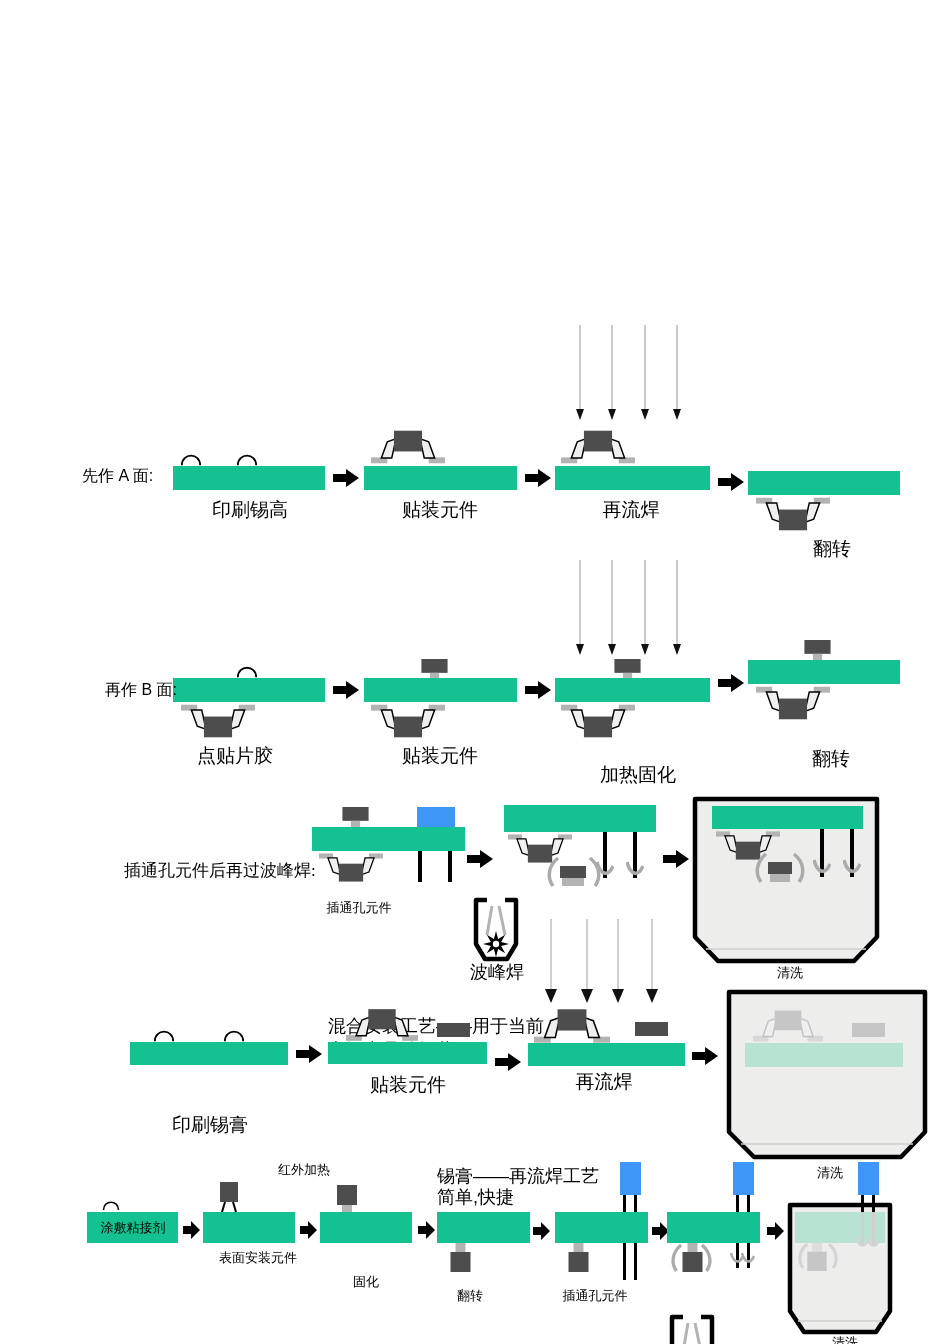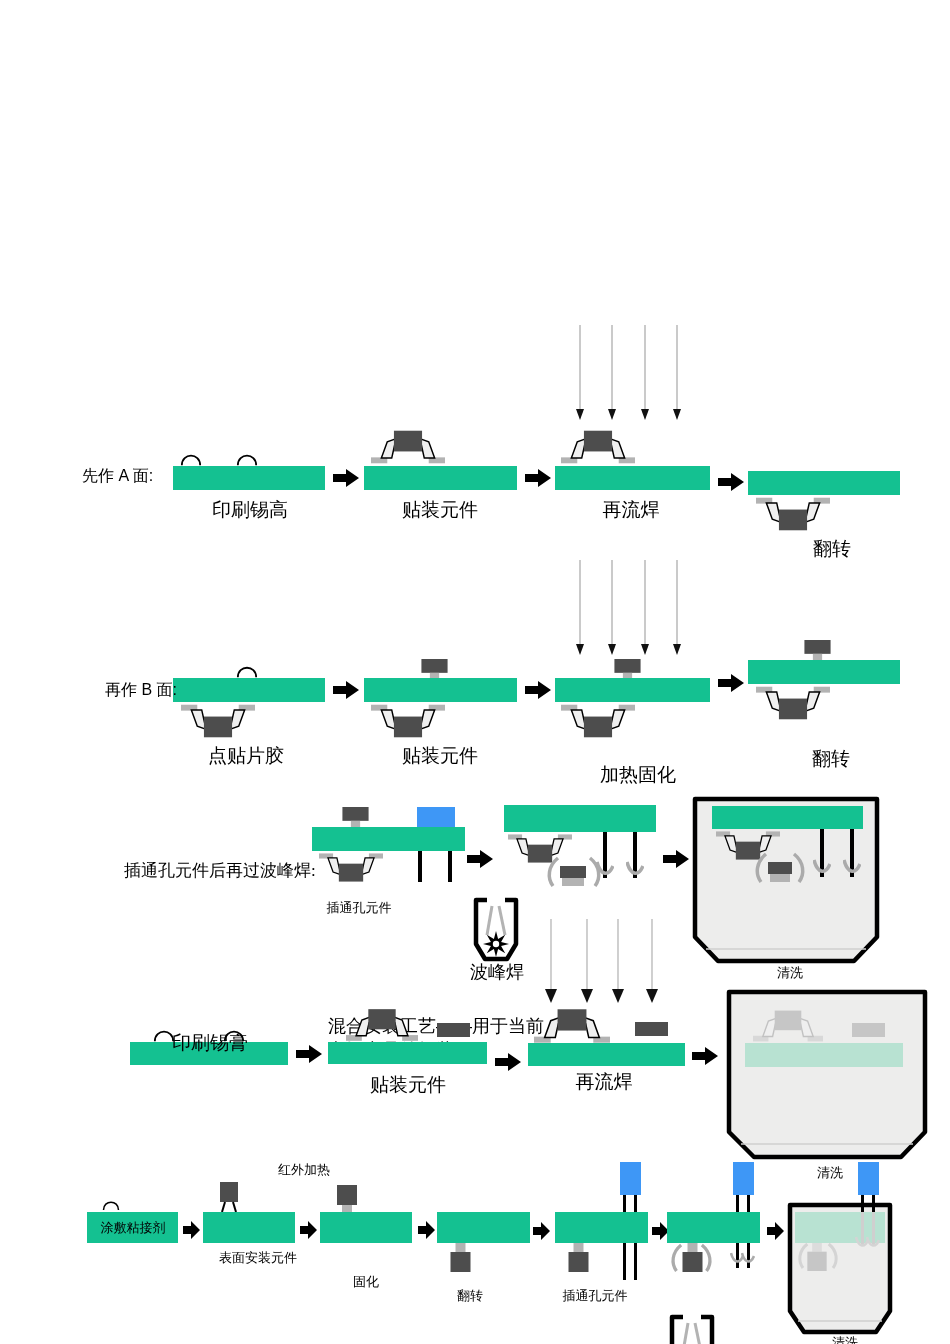--- a/index.html
+++ b/index.html
@@ -293,37 +293,41 @@
 
   <div class="t rowlab z3" style="left:82px;top:466px;">先作 A 面:</div>
   <div class="t rowlab z3" style="left:105px;top:680px;">再作 B 面:</div>
   <div class="t rowlab serif z3" style="left:124px;top:848px;font-size:17px;margin-top:12px;">插通孔元件后再过波峰焊:</div>
 
   <div class="t cap c z3" style="left:250px;top:498px;">印刷锡高</div>
   <div class="t cap c z3" style="left:440px;top:498px;">贴装元件</div>
   <div class="t cap c z3" style="left:631px;top:498px;">再流焊</div>
   <div class="t cap c z3" style="left:832px;top:537px;">翻转</div>
 
-  <div class="t cap c z3" style="left:246px;top:744px;">点贴片胶</div>
+  <div class="t cap c z3" style="left:235px;top:744px;">点贴片胶</div>
   <div class="t cap c z3" style="left:440px;top:744px;">贴装元件</div>
   <div class="t cap c z3" style="left:638px;top:746px;margin-top:17px;">加热固化</div>
   <div class="t cap c z3" style="left:831px;top:747px;">翻转</div>
 
   <div class="t cap-sm c z3" style="left:359px;top:900px;">插通孔元件</div>
   <div class="t cap-sm c z3" style="left:497px;top:961px;font-size:18px;">波峰焊</div>
   <div class="t cap-sm c z3" style="left:790px;top:965px;">清洗</div>
 
-  <div class="t cap c z3" style="left:210px;top:1031px;">印刷锡膏</div>
+  <div class="t cap c z3" style="left:210px;top:1115px;font-family:Liberation Mono, monospace;">印刷锡膏</div>
   <div class="t cap c z3" style="left:408px;top:1073px;">贴装元件</div>
   <div class="t cap c z3" style="left:604px;top:1070px;">再流焊</div>
   <div class="t cap-sm c z3" style="left:830px;top:1165px;">清洗</div>
 
   <div class="t cap-sm serif c z3" style="left:133px;top:1220px;">涂敷粘接剂</div>
   <div class="t cap-sm serif c z3" style="left:258px;top:1250px;">表面安装元件</div>
   <div class="t cap-sm serif c z3" style="left:366px;top:1250px;margin-top:24px;">固化</div>
   <div class="t cap-sm serif c z3" style="left:470px;top:1288px;">翻转</div>
   <div class="t cap-sm serif c z3" style="left:595px;top:1288px;">插通孔元件</div>
   <div class="t cap-sm serif c z3" style="left:845px;top:1335px;">清洗</div>
 
   <div class="t note z3" style="left:278px;top:1159px;">红外加热</div>
 
+  <div id="paste-note">
+    <div>锡膏——再流焊工艺</div>
+    <div>简单,快捷</div>
+  </div>
 
 </div>
 
 </body></html>

